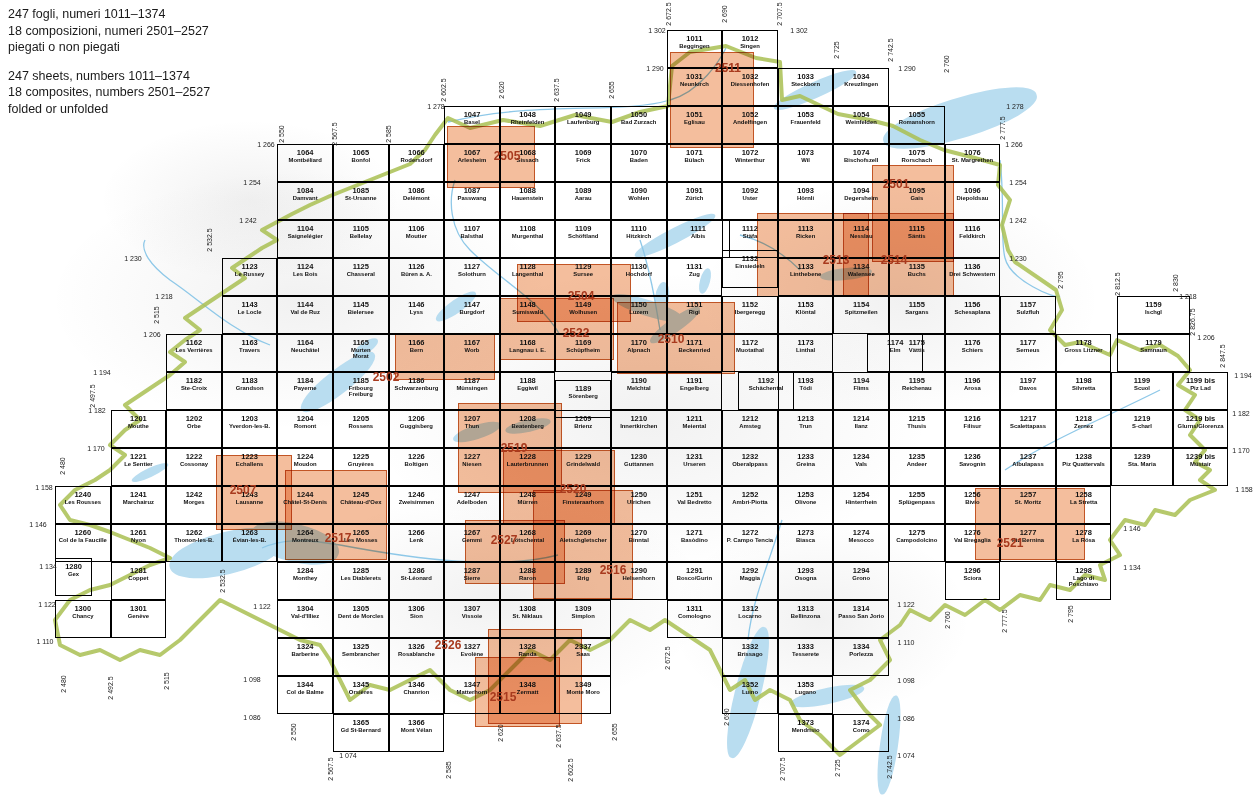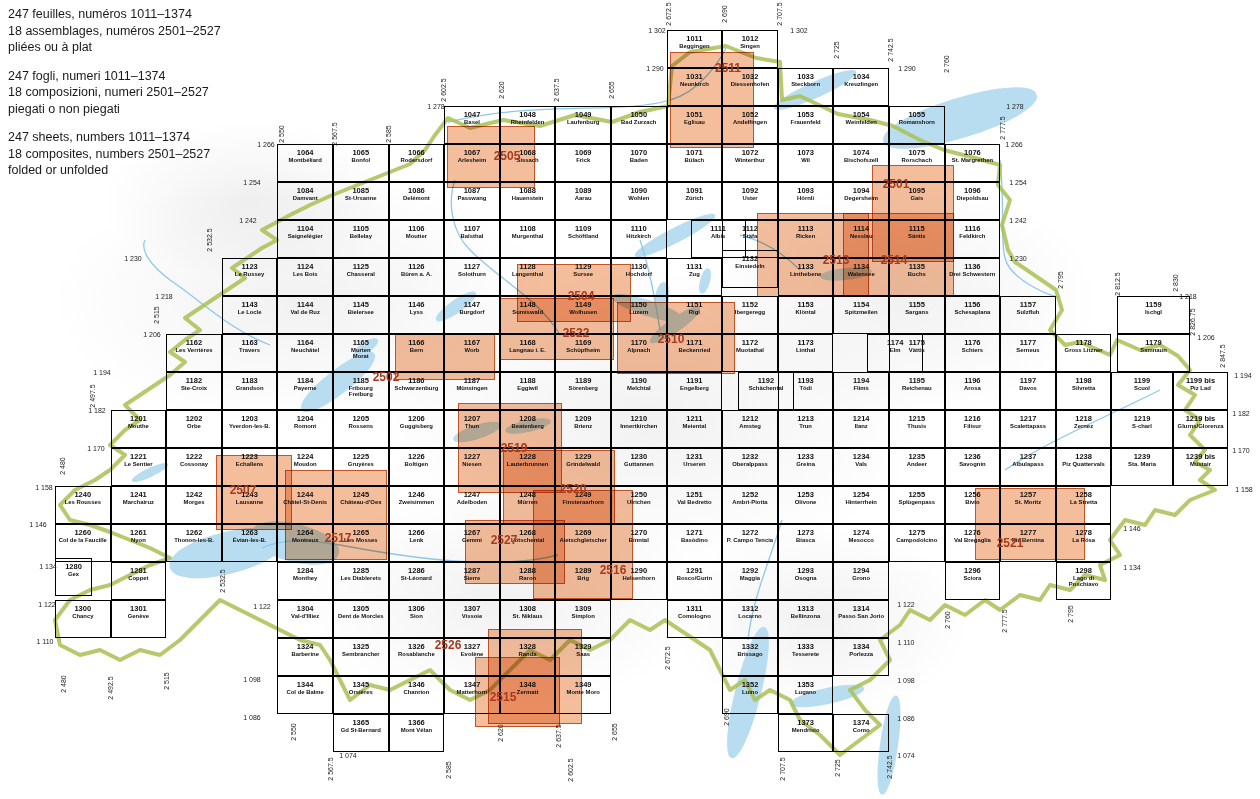--- a/index.html
+++ b/index.html
@@ -22,22 +22,20 @@
   .elabel{position:absolute;font-size:7px;color:#222;transform:translate(-50%,-50%);
           white-space:nowrap;z-index:45;}
   .vlabel{position:absolute;font-size:7px;color:#222;transform:translate(-50%,-50%) rotate(-90deg);
           white-space:nowrap;z-index:45;}
 </style>
 </head>
 <body>
 
 <div id="canvas">
   <div class="legend">
-    <p><span>247 feuilles, numéros 1011–1374</span><br>
-      <span>18 assemblages, numéros 2501–2527</span><br><span>pliées ou à plat</span></p>
     <p><span>247 fogli, numeri 1011–1374</span><br>
       <span>18 composizioni, numeri 2501–2527</span><br><span>piegati o non piegati</span></p>
     <p><span>247 sheets, numbers 1011–1374</span><br>
       <span>18 composites, numbers 2501–2527</span><br><span>folded or unfolded</span></p>
   </div>
   <div id="layer-terrain">
       <div class="terr" style="left: 50px; top: 170px; width: 500px; height: 260px; background: radial-gradient(closest-side, rgba(60, 60, 60, 0.07), rgba(0, 0, 0, 0));"></div>
       <div class="terr" style="left: 370px; top: 270px; width: 560px; height: 300px; background: radial-gradient(closest-side, rgba(60, 60, 60, 0.07), rgba(0, 0, 0, 0));"></div>
       <div class="terr" style="left: 700px; top: 180px; width: 400px; height: 240px; background: radial-gradient(closest-side, rgba(60, 60, 60, 0.07), rgba(0, 0, 0, 0));"></div>
       <div class="terr" style="left: 290px; top: 490px; width: 420px; height: 220px; background: radial-gradient(closest-side, rgba(60, 60, 60, 0.07), rgba(0, 0, 0, 0));"></div>
@@ -301,21 +299,21 @@
         <div class="nm">Murgenthal</div>
       </div>
       <div class="cell" style="left: 555.4px; top: 220px; width: 55.6px; height: 38px;">
         <div class="num">1109</div>
         <div class="nm">Schöftland</div>
       </div>
       <div class="cell" style="left: 611px; top: 220px; width: 55.6px; height: 38px;">
         <div class="num">1110</div>
         <div class="nm">Hitzkirch</div>
       </div>
-      <div class="cell" style="left: 666.6px; top: 220px; width: 55px; height: 38px; margin-left: 24px;">
+      <div class="cell" style="left: 666.6px; top: 220px; width: 63px; height: 38px;">
         <div class="num">1111</div>
         <div class="nm">Albis</div>
       </div>
       <div class="cell" style="left: 722.2px; top: 220px; width: 55.6px; height: 38px;">
         <div class="num">1112</div>
         <div class="nm">Stäfa</div>
       </div>
       <div class="cell" style="left: 777.8px; top: 220px; width: 55.6px; height: 38px;">
         <div class="num">1113</div>
         <div class="nm">Ricken</div>
@@ -545,21 +543,21 @@
         <div class="nm">Schwarzenburg</div>
       </div>
       <div class="cell" style="left: 444.2px; top: 372px; width: 55.6px; height: 38px;">
         <div class="num">1187</div>
         <div class="nm">Münsingen</div>
       </div>
       <div class="cell" style="left: 499.8px; top: 372px; width: 55.6px; height: 38px;">
         <div class="num">1188</div>
         <div class="nm">Eggiwil</div>
       </div>
-      <div class="cell" style="left: 555.4px; top: 372px; width: 55.6px; height: 38px;">
+      <div class="cell" style="left: 555.4px; top: 380px; width: 55.6px; height: 38px;">
         <div class="num">1189</div>
         <div class="nm">Sörenberg</div>
       </div>
       <div class="cell" style="left: 611px; top: 372px; width: 55.6px; height: 38px;">
         <div class="num">1190</div>
         <div class="nm">Melchtal</div>
       </div>
       <div class="cell" style="left: 666.6px; top: 372px; width: 55.6px; height: 38px;">
         <div class="num">1191</div>
         <div class="nm">Engelberg</div>
@@ -1034,21 +1032,21 @@
       </div>
       <div class="cell" style="left: 444.2px; top: 638px; width: 55.6px; height: 38px;">
         <div class="num">1327</div>
         <div class="nm">Evolène</div>
       </div>
       <div class="cell" style="left: 499.8px; top: 638px; width: 55.6px; height: 38px;">
         <div class="num">1328</div>
         <div class="nm">Randa</div>
       </div>
       <div class="cell" style="left: 555.4px; top: 638px; width: 55.6px; height: 38px;">
-        <div class="num">1329</div>
+        <div class="num">2337</div>
         <div class="nm">Saas</div>
       </div>
       <div class="cell" style="left: 722.2px; top: 638px; width: 55.6px; height: 38px;">
         <div class="num">1332</div>
         <div class="nm">Brissago</div>
       </div>
       <div class="cell" style="left: 777.8px; top: 638px; width: 55.6px; height: 38px;">
         <div class="num">1333</div>
         <div class="nm">Tesserete</div>
       </div>

